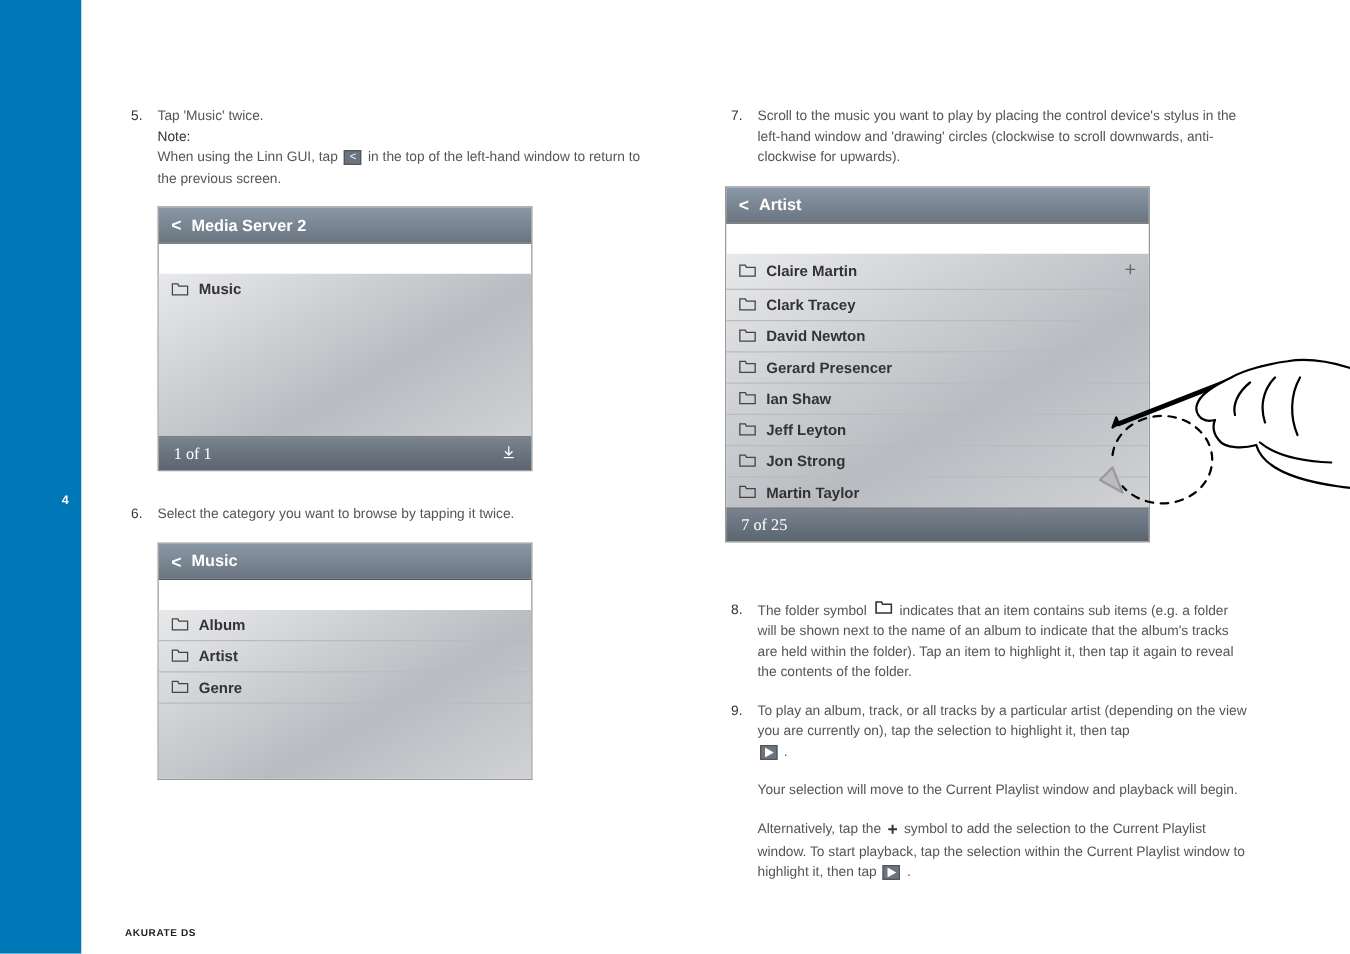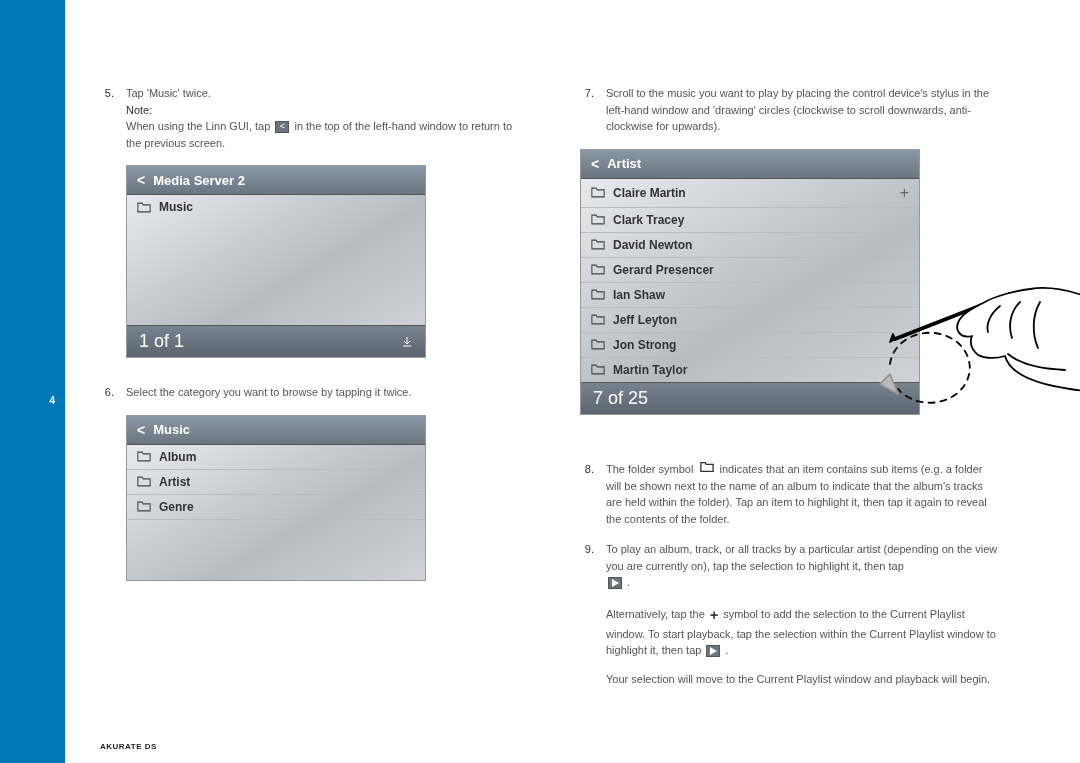--- a/index.html
+++ b/index.html
@@ -84,42 +84,44 @@
     padding: 6px 10px;
     display: flex;
     align-items: center;
     gap: 8px;
     border-bottom: 1px solid #555;
   }
   .gui-back { font-size: 14px; font-weight: bold; }
   .gui-body {
     background: linear-gradient(150deg, #e8e9eb, #b8bcc0 60%, #d0d2d5);
     min-height: 100px;
+    margin-top: 24px;
   }
   .gui-row {
     display: flex;
     align-items: center;
     padding: 5px 10px;
     border-bottom: 1px solid #bbb;
     gap: 8px;
     color: #333;
     font-size: 12px;
     font-weight: 600;
   }
   .gui-row:last-child { border-bottom: none; }
   .folder-icon-svg { width: 14px; height: 11px; flex-shrink: 0; stroke: #444; stroke-width: 1.2; fill: none; }
   .plus-col { margin-left: auto; font-size: 16px; color: #666; font-weight: 300; }
   .gui-footer {
     background: linear-gradient(#78838f, #5a6570);
     color: #fff;
-    font-size: 18px;
+    font-size: 13px;
     padding: 5px 12px;
     display: flex;
     align-items: center;
     border-top: 1px solid #555;
+    font-family: Liberation Serif, serif;
   }
   .footer-right { margin-left: auto; }
 
   .artist-wrap { position: relative; }
   .hand-illus {
     position: absolute;
     right: -120px;
     top: 95px;
     width: 260px;
     height: 210px;
@@ -325,31 +327,31 @@
       <div class="step-num">9.</div>
       <div class="step-body">
         <span>To play an album, track, or all tracks by a particular artist (depending on the view you are currently on), tap the selection to highlight it, then tap</span><br>
         <span class="inline-icon">
           <svg viewBox="0 0 10 8">
               <path d="M2 0 L9 4 L2 8 Z" fill="#fff"></path>
             </svg>
         </span> .
       </div>
     </div>
+
+    <p class="body-text" style="margin-left:26px">Your selection will move to the Current Playlist window and playback will begin.</p>
 
     <p class="body-text" style="margin-left:26px">
       <span>Alternatively, tap the</span>
       <span style="display:inline-block;vertical-align:middle;margin:0 2px;font-size:14px;font-weight:bold;color:#333;">+</span>
       <span>symbol to add the selection to the Current Playlist window. To start playback, tap the selection within the Current Playlist window to highlight it, then tap</span>
       <span class="inline-icon">
         <svg viewBox="0 0 10 8">
             <path d="M2 0 L9 4 L2 8 Z" fill="#fff"></path>
           </svg>
       </span> .
     </p>
 
-    <p class="body-text" style="margin-left:26px">Your selection will move to the Current Playlist window and playback will begin.</p>
-
   </div>
 
 </div>
 
 <div class="product-label">AKURATE DS</div>
 
 </body></html>

